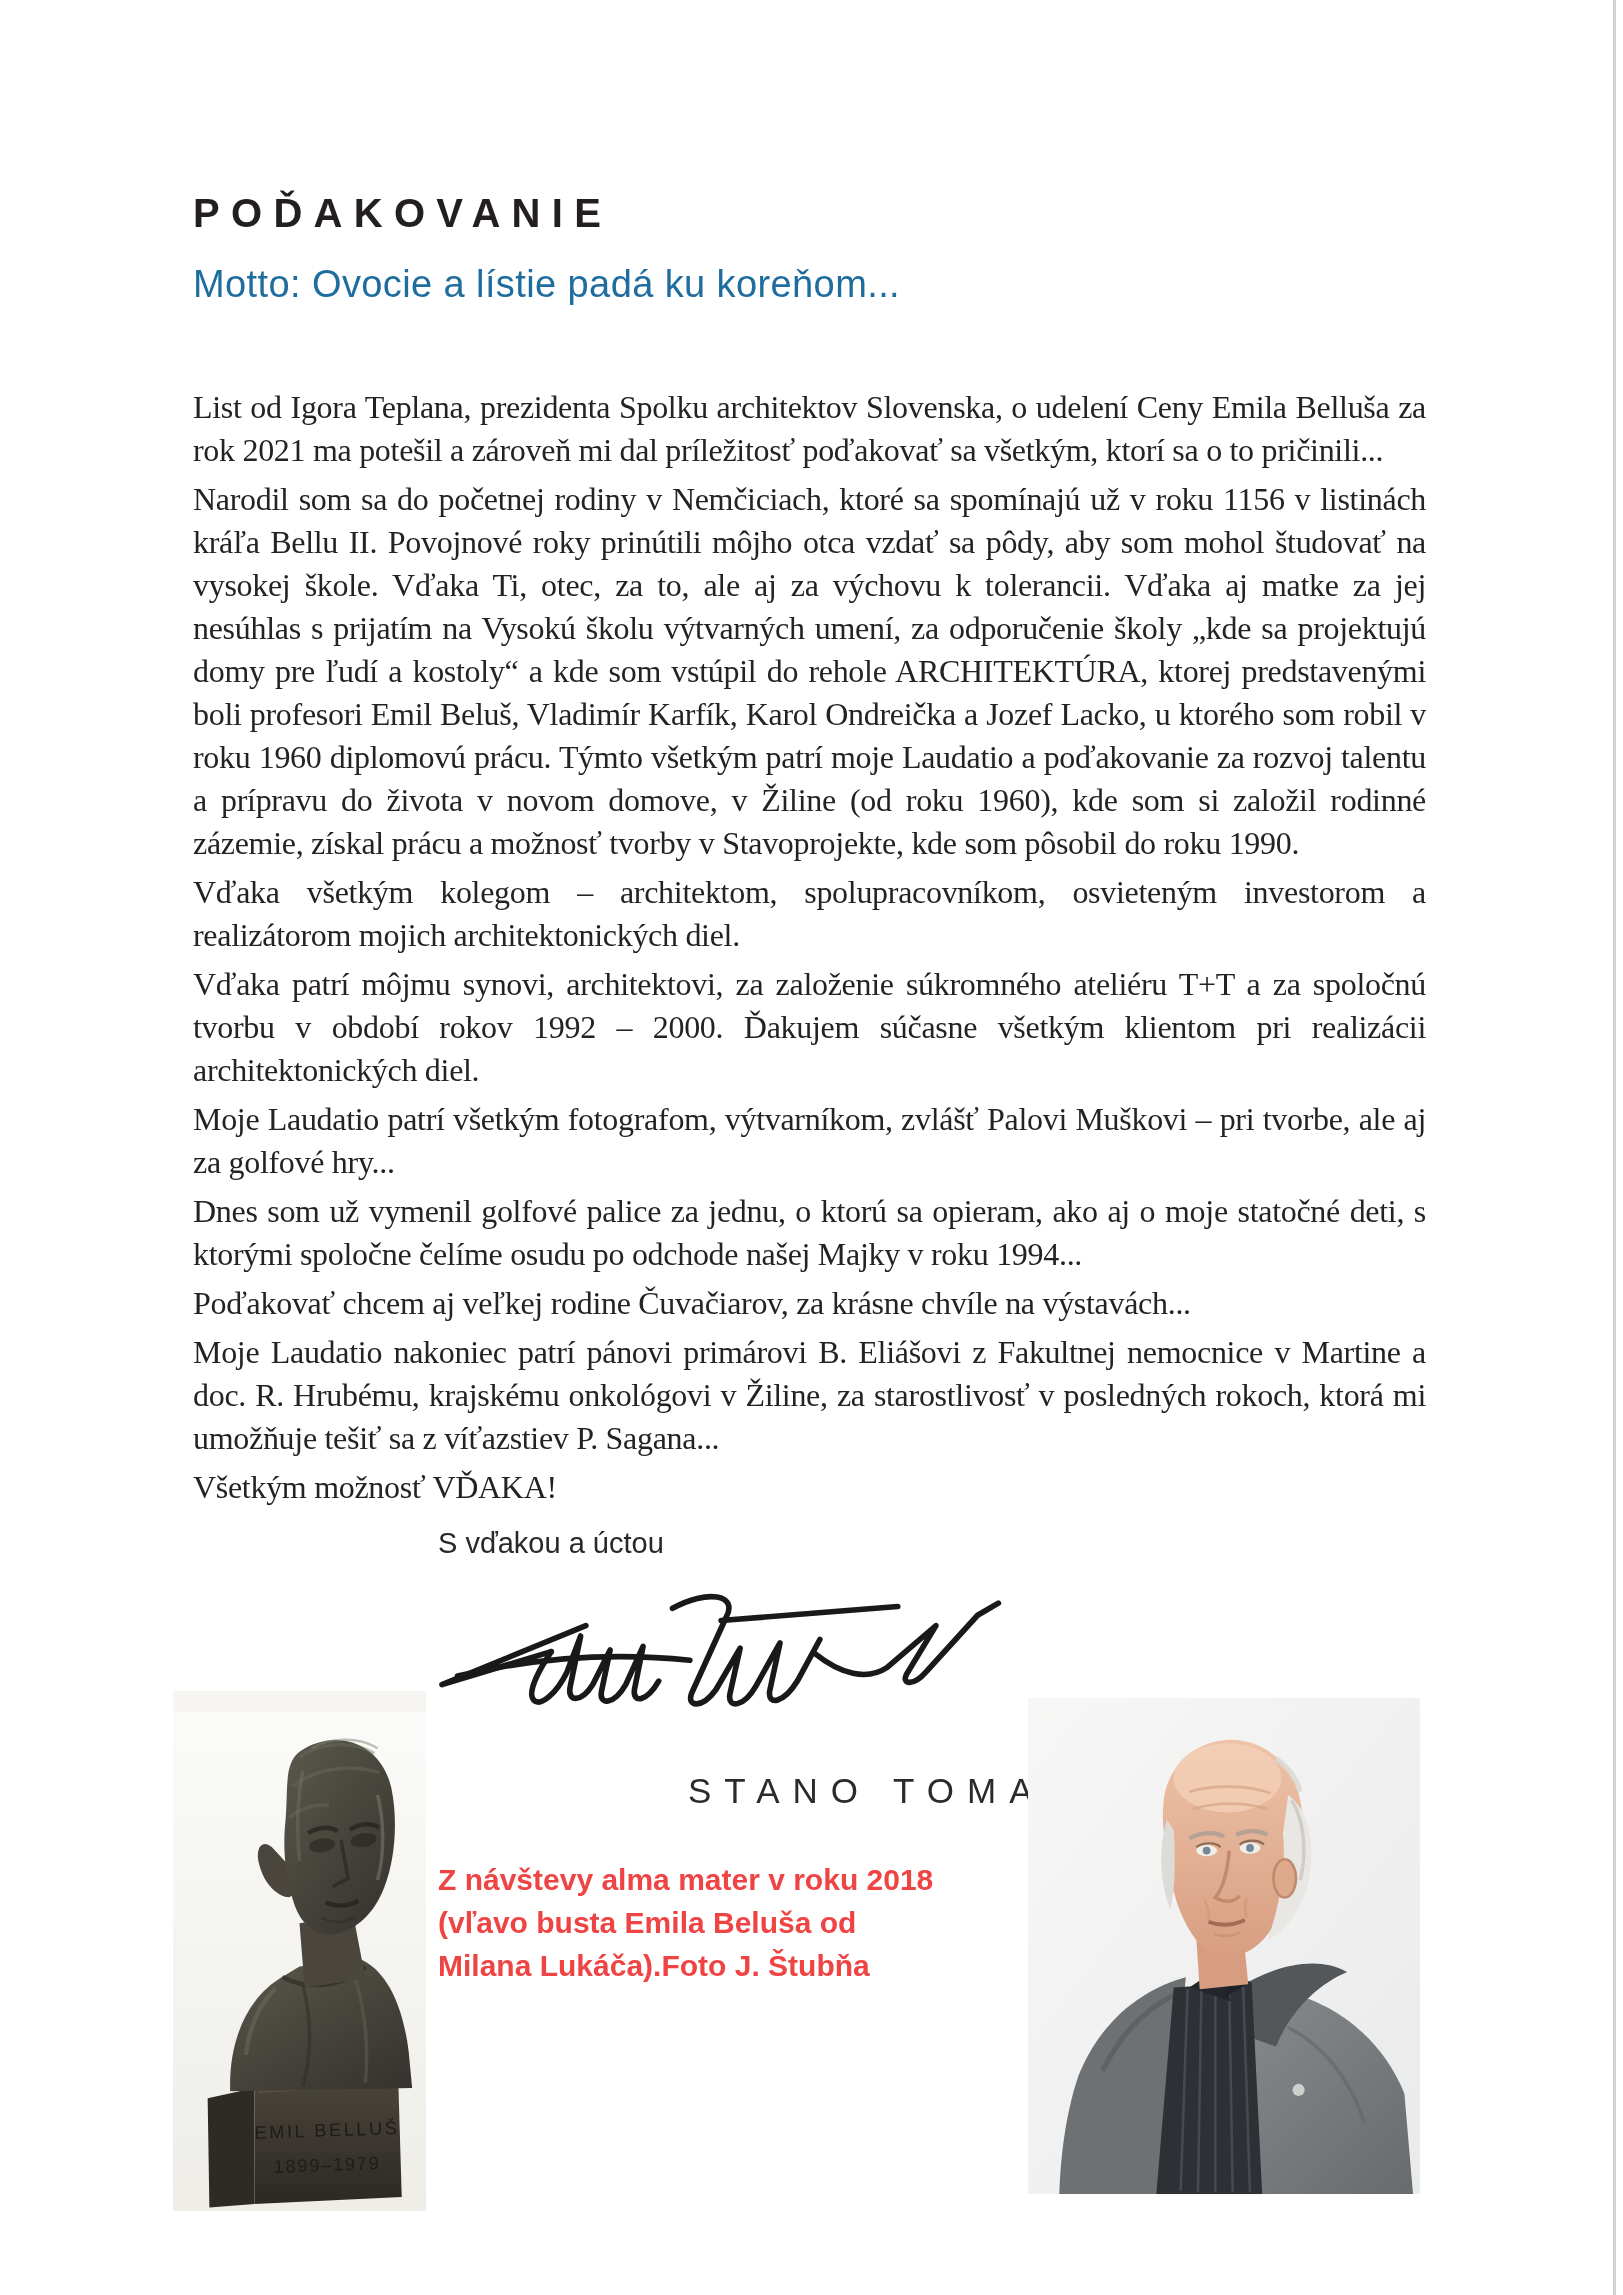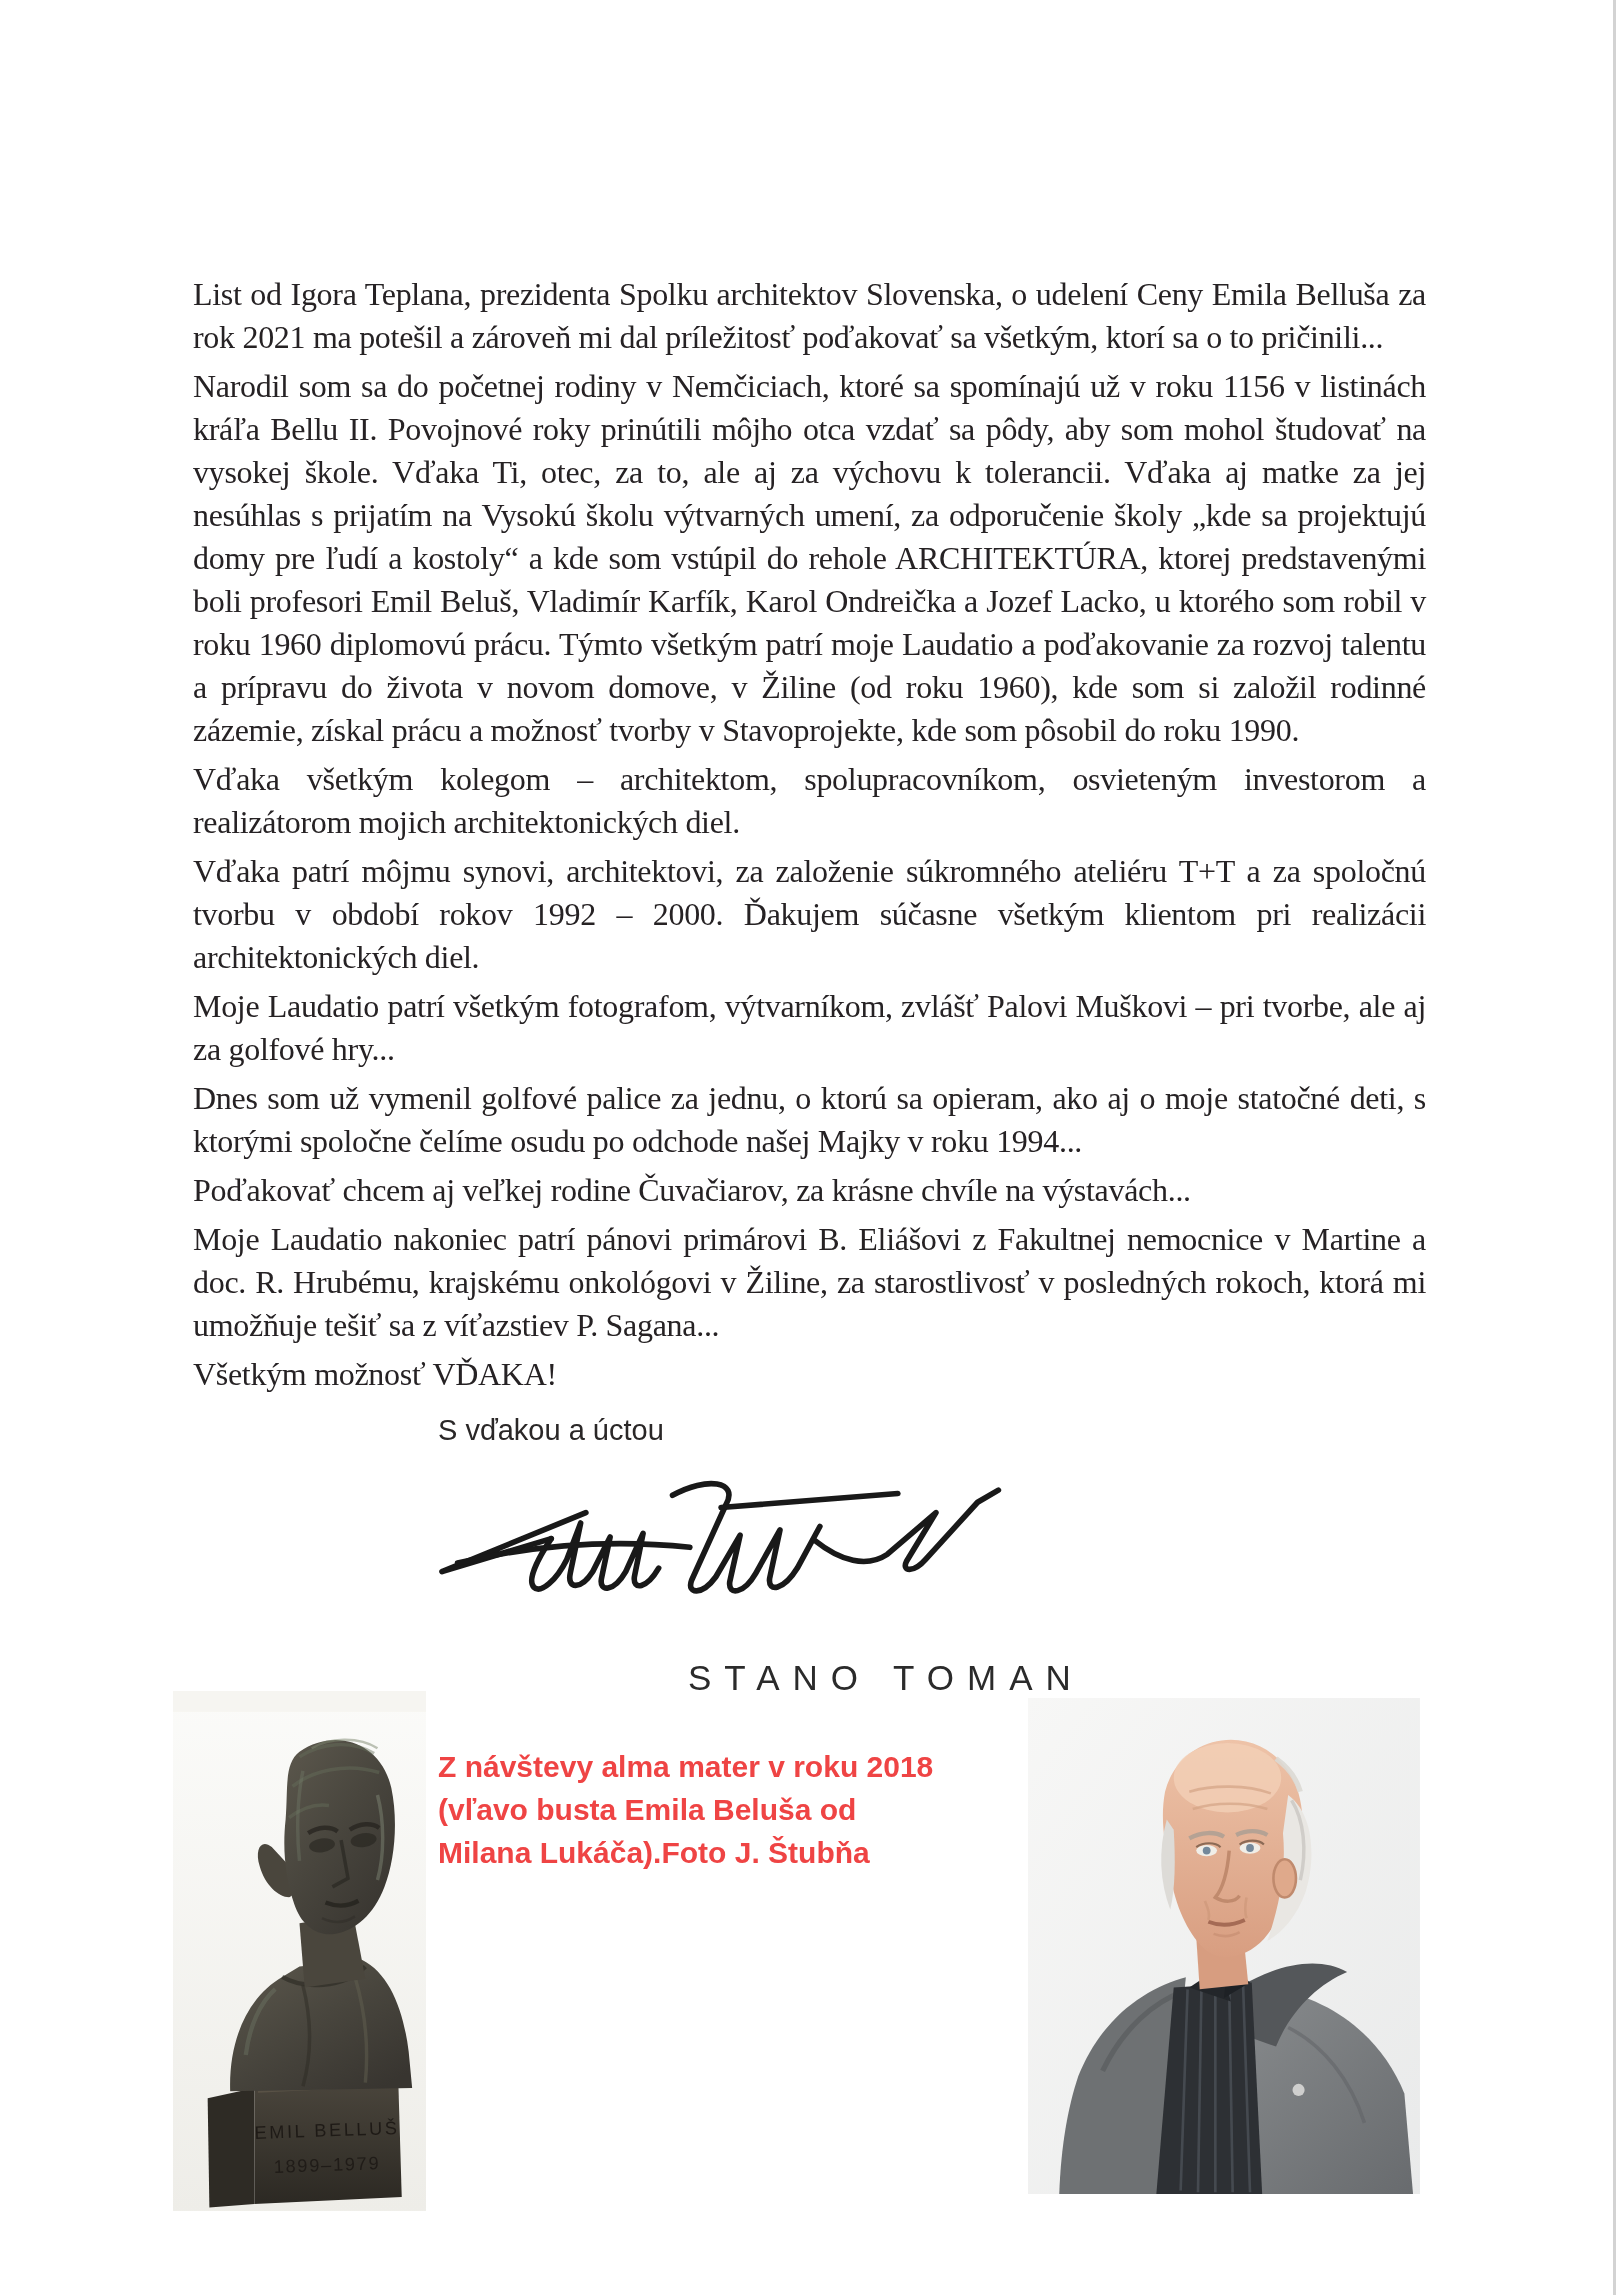--- a/index.html
+++ b/index.html
@@ -47,20 +47,22 @@
     position:absolute;top:0;right:7px;width:2.6px;height:2295px;
     background:#cbcbcb;opacity:.85;
   }
 </style>
 </head>
 <body>
 
 <div class="page">
 
   <div class="content">
+    <h1 class="title">POĎAKOVANIE</h1>
+    <div class="motto" style="color: rgb(30, 109, 158);">Motto: Ovocie a lístie padá ku koreňom...</div>
 
     <div class="body-text">
       <p>List od Igora Teplana, prezidenta Spolku architektov Slovenska, o udelení Ceny Emila Belluša za rok 2021 ma potešil a zároveň mi dal príležitosť poďakovať sa všetkým, ktorí sa o to pričinili...</p>
       <p>Narodil som sa do početnej rodiny v Nemčiciach, ktoré sa spomínajú už v roku 1156 v listinách kráľa Bellu II. Povojnové roky prinútili môjho otca vzdať sa pôdy, aby som mohol študovať na vysokej škole. Vďaka Ti, otec, za to, ale aj za výchovu k toleran­cii. Vďaka aj matke za jej nesúhlas s prijatím na Vysokú školu výtvarných umení, za odporučenie školy „kde sa projektujú domy pre ľudí a kostoly“ a kde som vstúpil do rehole ARCHITEKTÚRA, ktorej predstavenými boli profesori Emil Beluš, Vladimír Karfík, Karol Ondreička a Jozef Lacko, u ktorého som robil v roku 1960 diplomovú prácu. Týmto všetkým patrí moje Laudatio a poďakovanie za rozvoj talentu a prípravu do života v novom domove, v Žiline (od roku 1960), kde som si založil rodinné zázemie, získal prácu a možnosť tvorby v Stavoprojekte, kde som pôsobil do roku 1990.</p>
       <p>Vďaka všetkým kolegom – architektom, spolupracovníkom, osvieteným investorom a realizátorom mojich architektonických diel.</p>
       <p>Vďaka patrí môjmu synovi, architektovi, za založenie súkromného ateliéru T+T a za spoločnú tvorbu v období rokov 1992 – 2000. Ďakujem súčasne všetkým klientom pri realizácii architektonických diel.</p>
       <p>Moje Laudatio patrí všetkým fotografom, výtvarníkom, zvlášť Palovi Muškovi – pri tvorbe, ale aj za golfové hry...</p>
       <p>Dnes som už vymenil golfové palice za jednu, o ktorú sa opieram, ako aj o moje sta­točné deti, s ktorými spoločne čelíme osudu po odchode našej Majky v roku 1994...</p>
       <p>Poďakovať chcem aj veľkej rodine Čuvačiarov, za krásne chvíle na výstavách...</p>
       <p>Moje Laudatio nakoniec patrí pánovi primárovi B. Eliášovi z Fakultnej nemocnice v Mar­tine a doc. R. Hrubému, krajskému onkológovi v Žiline, za starostlivosť v posledných rokoch, ktorá mi umožňuje tešiť sa z víťazstiev P. Sagana...</p>

